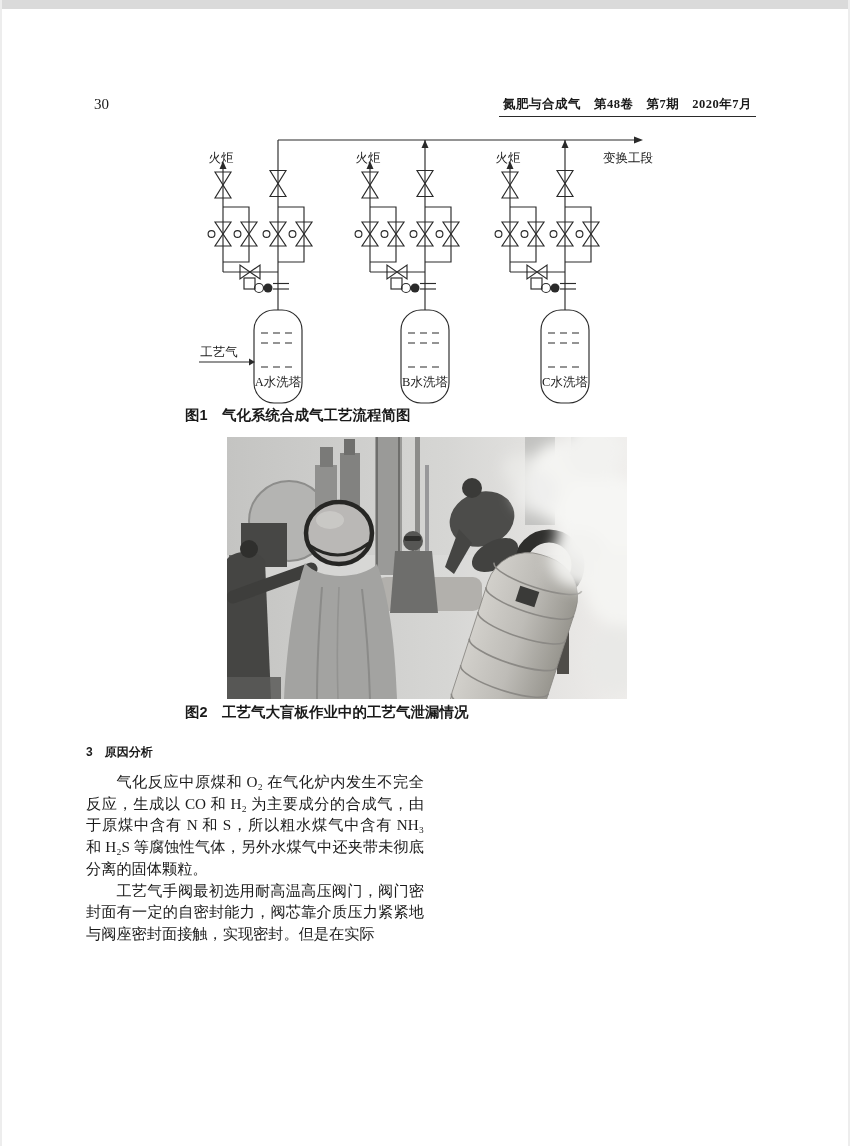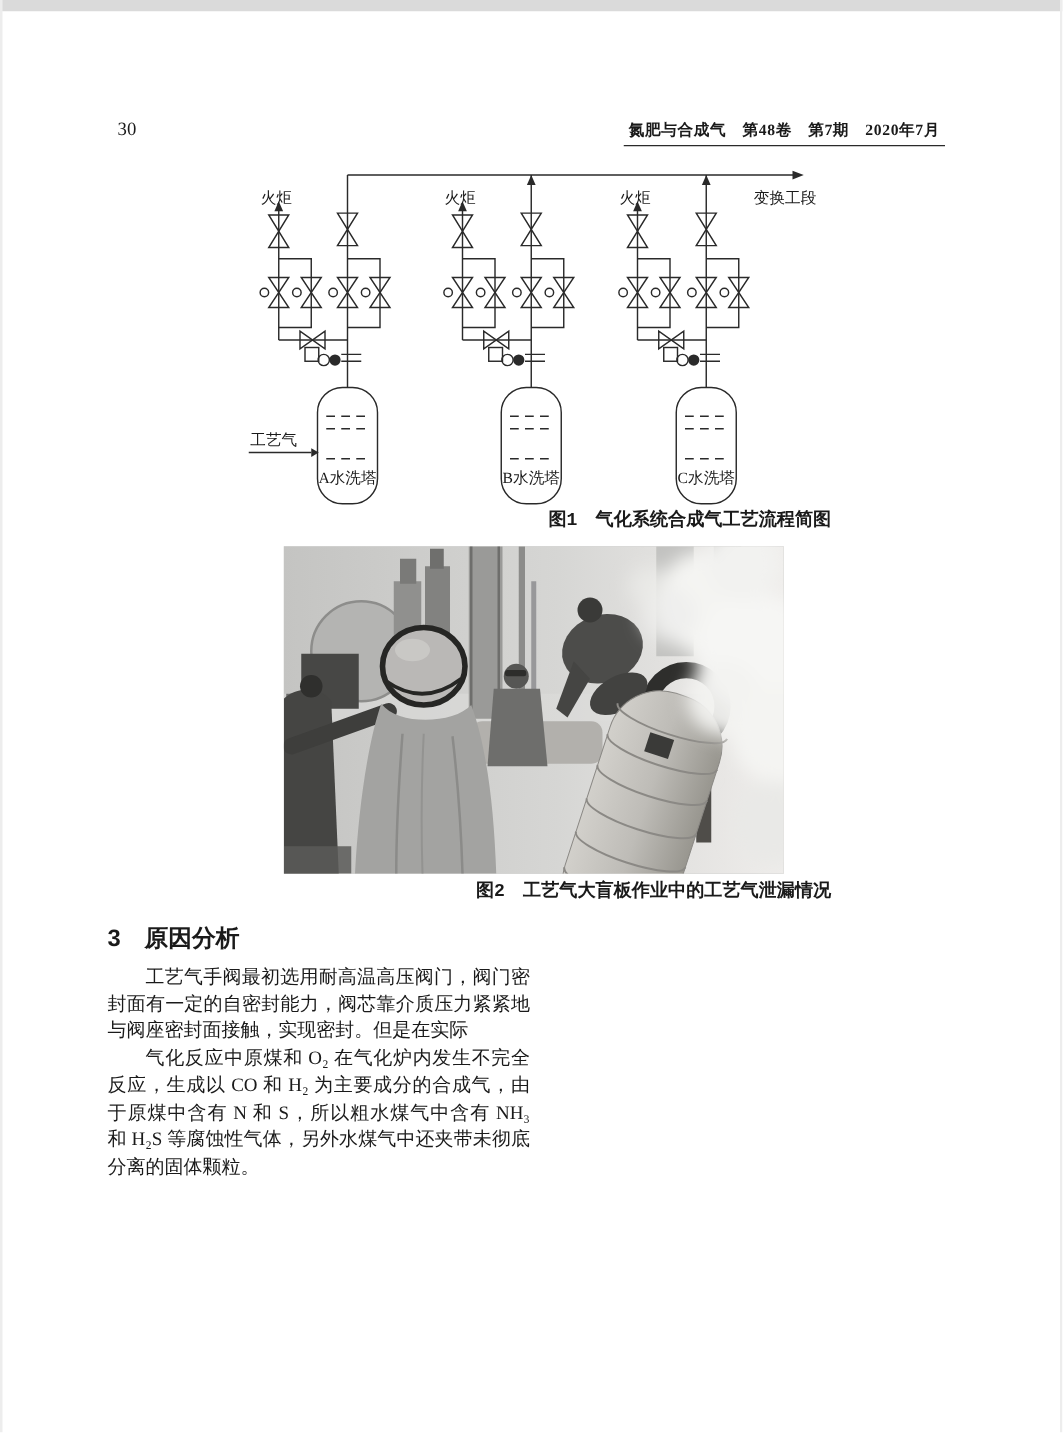--- a/index.html
+++ b/index.html
@@ -8,35 +8,35 @@
        -webkit-font-smoothing:antialiased;}
   .top-strip{position:absolute;left:0;top:0;width:850px;height:9px;background:#dadada;}
   .edge{position:absolute;top:0;bottom:0;width:2px;background:#ededed;}
   .edge.l{left:0}.edge.r{right:0}
 
   .page-number{position:absolute;left:94px;top:96px;font-size:15px;}
   .journal-line{position:absolute;top:96px;right:94px;font-size:12.5px;
        border-bottom:1.5px solid #2a2a2a;padding:0 4px 3px 4px;letter-spacing:.5px;font-weight:bold;}
 
   .fig1-wrap{position:absolute;left:185px;top:135px;width:480px;height:272px;}
-  .fig-caption{position:absolute;left:185px;width:480px;text-align:right;
-       font-family:Liberation Mono, monospace;font-weight:bold;font-size:14.5px;}
+  .fig-caption{position:absolute;left:185px;width:480px;text-align:left;
+       font-family:Liberation Sans, sans-serif;font-weight:bold;font-size:14.5px;}
   .cap1{top:406px;}
   .cap2{top:703px;}
 
   .photo{position:absolute;left:227px;top:437px;width:400px;height:262px;overflow:hidden;background:#c9c9c7;}
   .photo svg{display:block;}
 
   .col{position:absolute;top:733px;font-size:15.2px;line-height:21.7px;
        text-align:justify;text-justify:inter-character;}
   .col p{margin:0;text-indent:2em;}
   .col-left{left:86px;width:338px;}
   .col-right{left:437px;width:331px;}
   .sec-heading{font-family:"Liberation Sans",sans-serif;font-weight:bold;
-       font-size:19px;line-height:24px;margin:7px 0;text-indent:0;}
+       font-size:12px;line-height:24px;margin:7px 0;text-indent:0;}
 
   svg text{font-family:"Liberation Serif",serif;fill:#1a1a1a;}
   .dline{stroke:#2a2a2a;stroke-width:1.15;fill:none;}
   .dfill{fill:#2a2a2a;}
 </style>
 </head>
 <body>
 
 <div class="top-strip"></div>
 <div class="edge l"></div>
@@ -220,18 +220,18 @@
   </g>
 
   <rect x="0" y="240" width="54" height="22" fill="#5a5a58" opacity="0.85"></rect>
 </svg>
 </div>
 
 <div class="fig-caption cap2">图2　工艺气大盲板作业中的工艺气泄漏情况</div>
 
 <div class="col col-left">
   <div class="sec-heading">3　原因分析</div>
+  <p>气化反应中原煤和 O₂ 在气化炉内发生不完全反应，生成以 CO 和 H₂ 为主要成分的合成气，由于原煤中含有 N 和 S，所以粗水煤气中含有 NH₃ 和 H₂S 等腐蚀性气体，另外水煤气中还夹带未彻底分离的固体颗粒。</p>
   <p>工艺气手阀最初选用耐高温高压阀门，阀门密封面有一定的自密封能力，阀芯靠介质压力紧紧地与阀座密封面接触，实现密封。但是在实际</p>
-  <p>气化反应中原煤和 O₂ 在气化炉内发生不完全反应，生成以 CO 和 H₂ 为主要成分的合成气，由于原煤中含有 N 和 S，所以粗水煤气中含有 NH₃ 和 H₂S 等腐蚀性气体，另外水煤气中还夹带未彻底分离的固体颗粒。</p>
 </div>
 
 <div class="col col-right">
 </div>
 
 </body></html>

